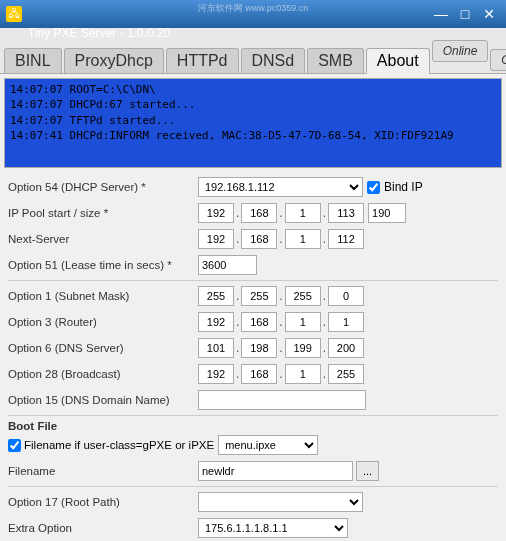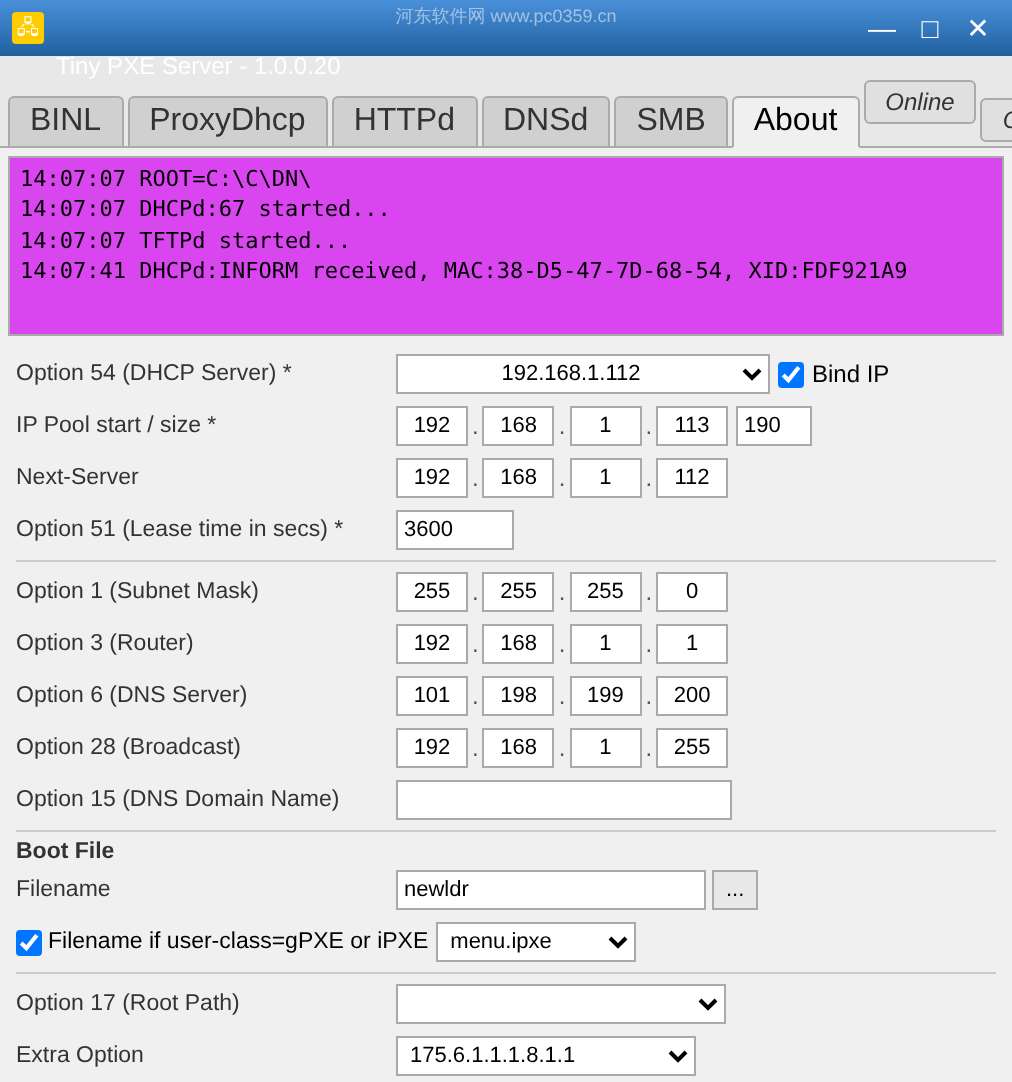--- a/index.html
+++ b/index.html
@@ -108,21 +108,21 @@
       border: 1px solid #aaa;
       cursor: pointer;
       font-size: 12px;
       border-radius: 3px;
       font-style: italic;
     }
     .tab-btn.online { color: #333; }
     .tab-btn.offline { color: #333; margin-top: 18px; }
 
     .log-area {
-      background: #d946ef;
+      background: #1d4ed8;
       border: 1px solid #aaa;
       margin: 4px;
       height: 90px;
       overflow-y: auto;
       padding: 3px 5px;
       font-size: 11px;
       font-family: monospace;
       color: #000;
     }
     .log-line { line-height: 1.4; }
@@ -166,22 +166,21 @@
       color: #555;
     }
     .select-input {
       border: 1px solid #aaa;
       height: 20px;
       font-size: 11px;
       background: white;
       padding: 0 2px;
     }
     .select-wide {
-      width: 187px;
-      text-align: center;
+      width: 165px;
     }
     .checkbox-label {
       display: flex;
       align-items: center;
       gap: 3px;
       font-size: 11.5px;
     }
     .bind-ip-area {
       display: flex;
       align-items: center;
@@ -377,35 +376,35 @@
   <div class="form-row">
     <span class="form-label">Option 15 (DNS Domain Name)</span>
     <input type="text" class="input-text" style="width: 168px;">
   </div>
 
   <hr class="section-divider">
 
   <div class="section-label">Boot File</div>
 
   <div class="form-row">
-    <span class="form-label">Filename</span>
-    <input type="text" class="input-text" style="width: 155px;" value="newldr">
-    <button class="browse-btn">...</button>
-  </div>
-
-  <div class="form-row">
     <label class="checkbox-label">
       <input type="checkbox" class="checkbox" checked="" style="">
       <span>Filename if user-class=gPXE or iPXE</span>
     </label>
     <select class="select-input" style="width:100px; margin-left:4px;">
       <option value="menu.ipxe">menu.ipxe</option>
     </select>
   </div>
 
+  <div class="form-row">
+    <span class="form-label">Filename</span>
+    <input type="text" class="input-text" style="width: 155px;" value="newldr">
+    <button class="browse-btn">...</button>
+  </div>
+
   <hr class="section-divider">
 
   <div class="form-row">
     <span class="form-label">Option 17 (Root Path)</span>
     <select class="select-input" style="width:165px;">
       <option value=""></option>
     </select>
   </div>
 
   <div class="form-row">

